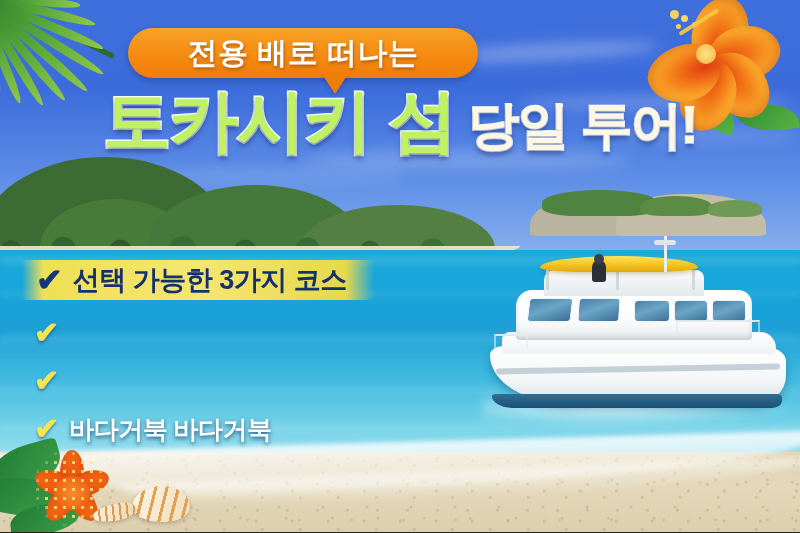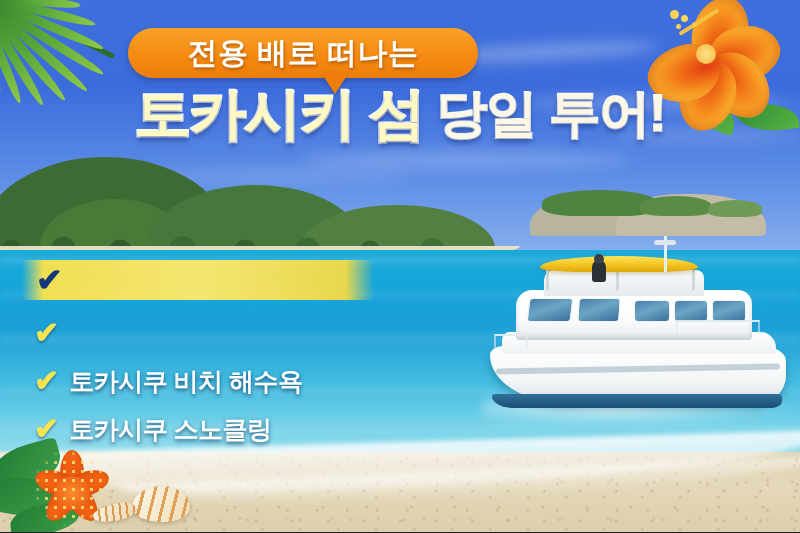--- a/index.html
+++ b/index.html
@@ -339,22 +339,22 @@
     border-top:20px solid #ef7d0a;
     filter:drop-shadow(0 2px 2px rgba(0,0,0,.2));
   }
 
   .title-row{
     position:absolute; left:0; top:86px; width:800px;
     display:flex; align-items:flex-end; justify-content:center;
     gap:12px; white-space:nowrap;
   }
   .t-yellow{
-    font-size:56px; font-weight:700; letter-spacing:-1px;
-    color:#fef9c3;
+    font-size:68px; font-weight:700; letter-spacing:-1px;
+    color:#bef264;
     -webkit-text-stroke:3px #ffffff;
     paint-order:stroke fill;
     text-shadow:0 4px 5px rgba(20,40,110,.55);
     line-height:1;
   }
   .t-white{
     font-size:51px; font-weight:700; letter-spacing:-1px;
     color:#fdf8e6;
     -webkit-text-stroke:2px #ffffff;
     paint-order:stroke fill;
@@ -530,31 +530,31 @@
     <div class="title-row">
       <span class="t-yellow">토카시키 섬</span>
       <span class="t-white">당일 투어!</span>
     </div>
   </div>
 
   <div class="features">
 
     <div class="feat primary">
       <span class="chk">✔</span>
+      <span class="ftxt">선택 가능한 3가지 코스</span>
     </div>
 
     <div class="feat">
       <span class="chk">✔</span>
     </div>
 
     <div class="feat">
       <span class="chk">✔</span>
-      <span class="ftxt">토카시쿠 비치 해수욕</span>
     </div>
 
     <div class="feat">
       <span class="chk">✔</span>
-      <span class="ftxt">토카시쿠 스노클링</span>
+      <span class="ftxt">바다거북 바다거북</span>
     </div>
 
   </div>
 
 </div>
 
 </body></html>

